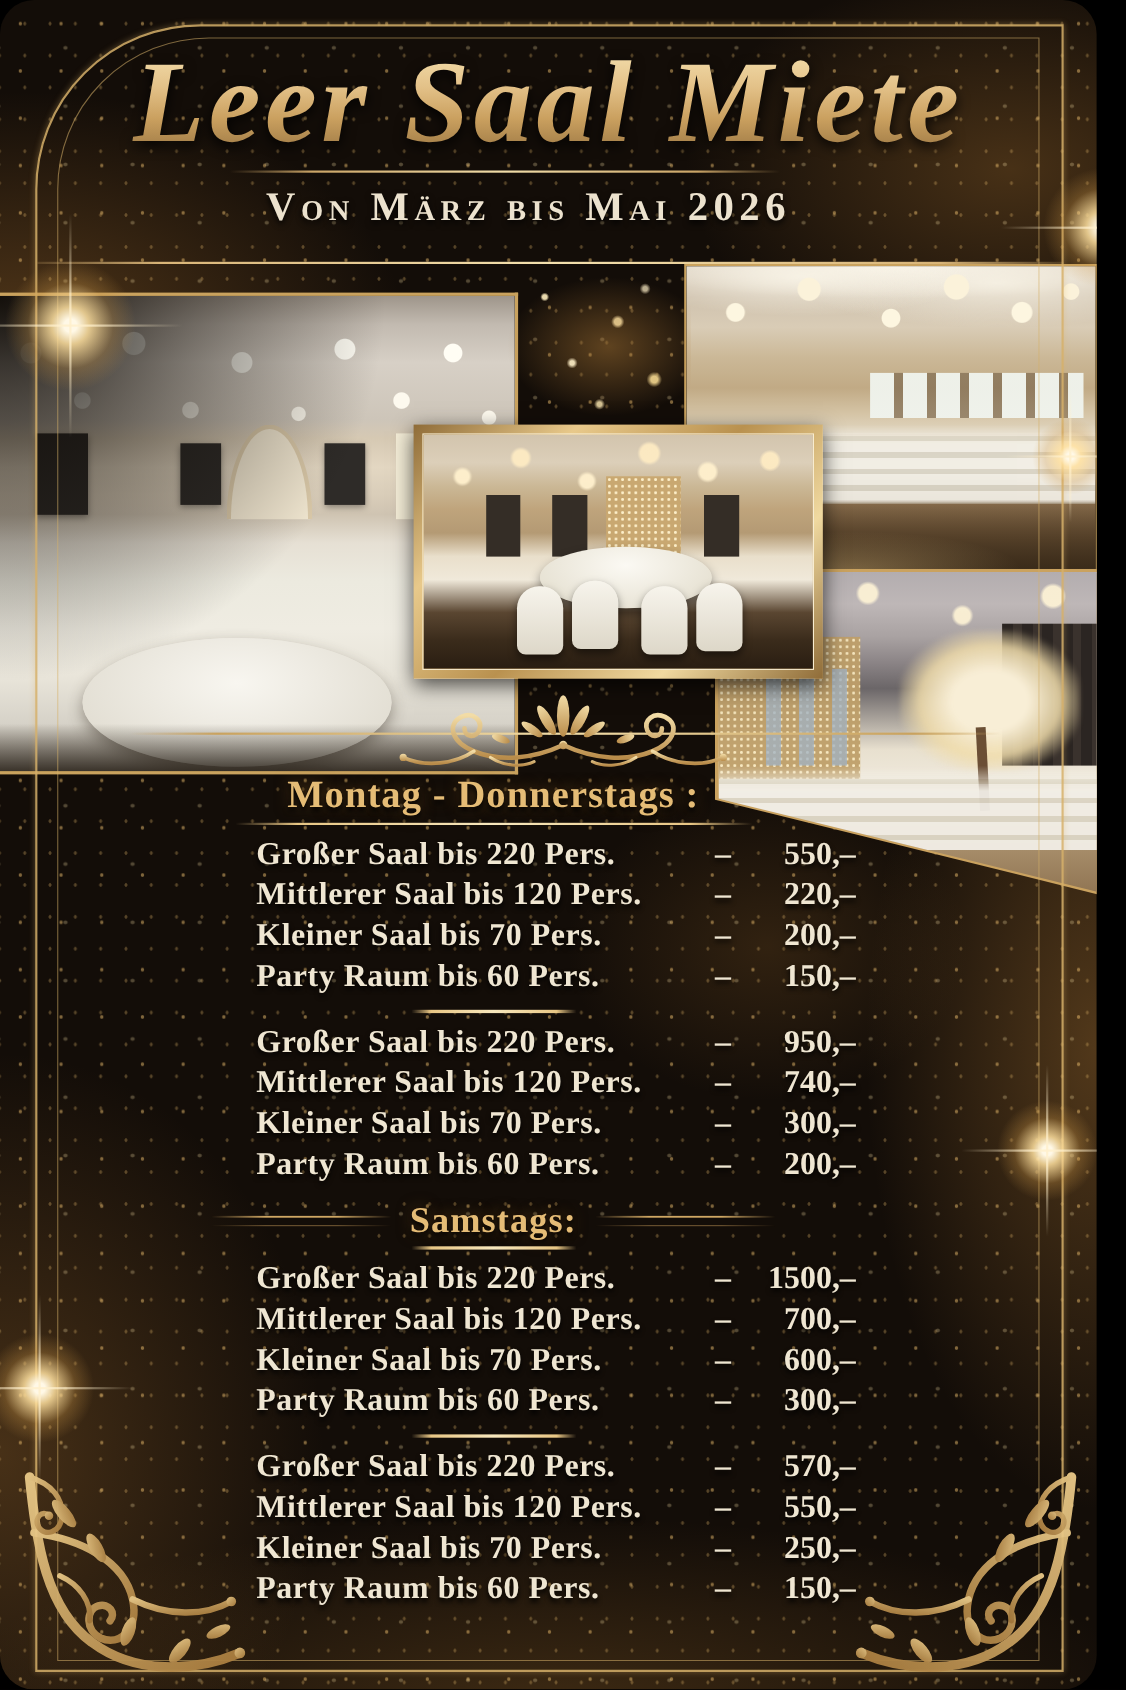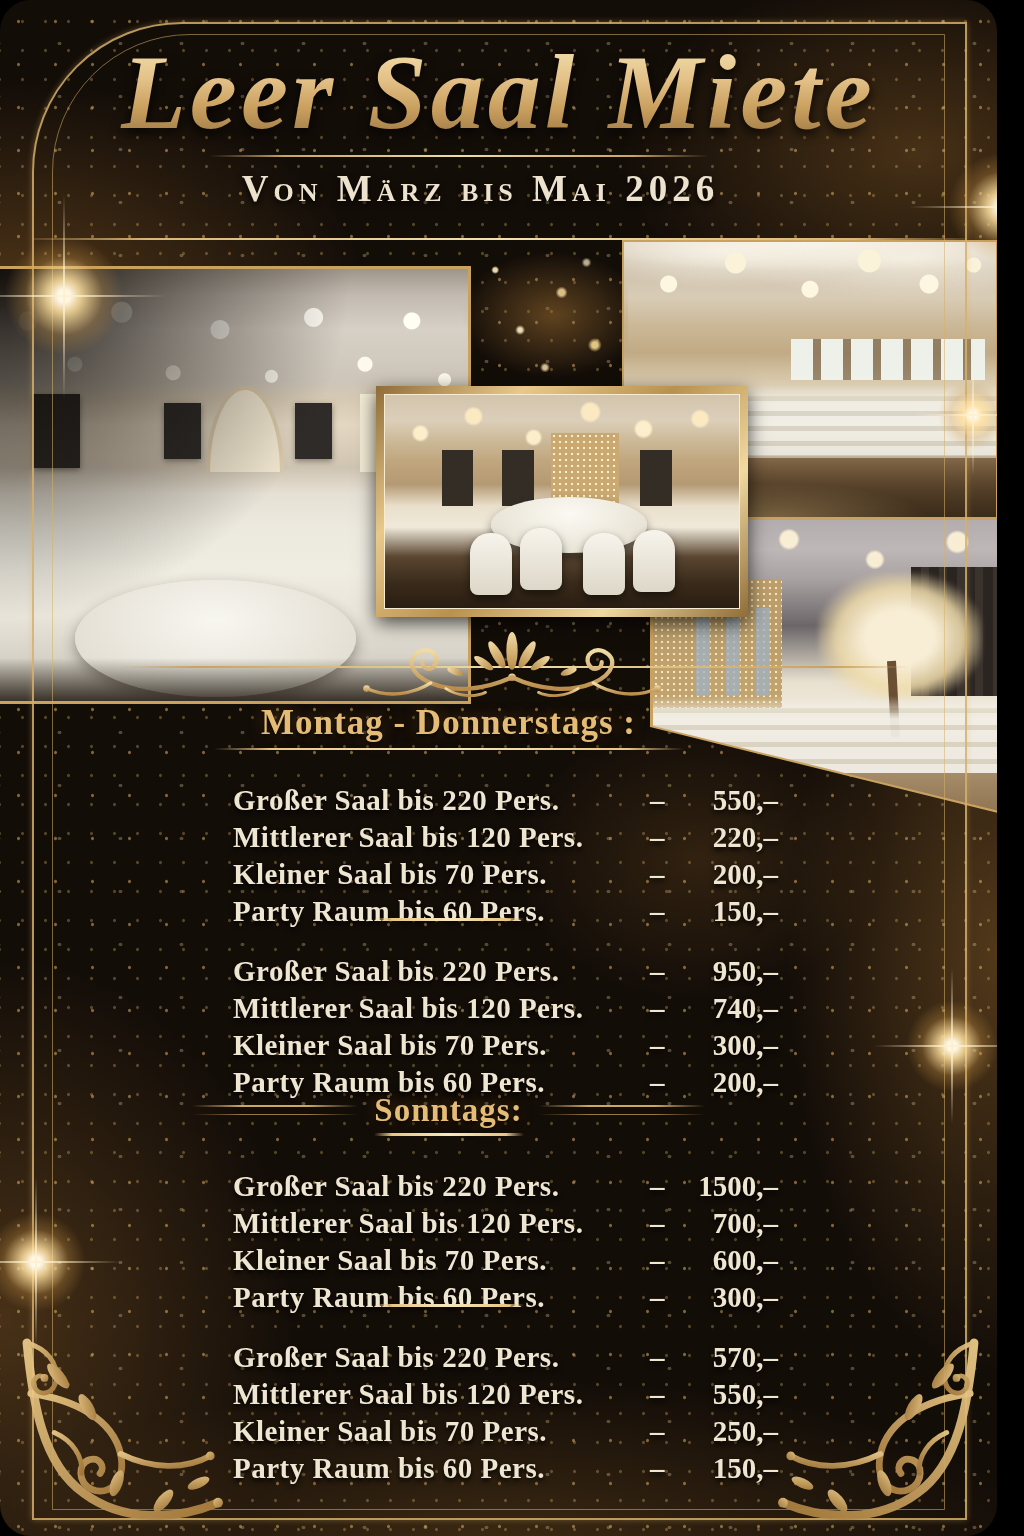--- a/index.html
+++ b/index.html
@@ -188,21 +188,21 @@
     text-shadow:0 3px 5px rgba(0,0,0,.9),0 0 14px rgba(120,80,30,.6);white-space:nowrap;}
   .price-section:first-child .sec-title{font-size:35px;}
   .side-line{width:168px;height:7px;margin:0 16px;border-top:2px solid #cfa763;border-bottom:1px solid #9a7845;
     -webkit-mask-image:linear-gradient(90deg,transparent,#000 30%,#000 70%,transparent);mask-image:linear-gradient(90deg,transparent,#000 30%,#000 70%,transparent);}
   .head-underline{height:3px;margin:2px auto 10px;position:relative;left:-57px;width:150px;
     background:linear-gradient(90deg,transparent,#e8c684 12%,#f7e7bd 50%,#e8c684 88%,transparent);}
   .style-underline .head-underline{width:470px;height:2px;margin-top:4px;}
   .rows{list-style:none;margin:0;padding:0;}
   .price-row{display:flex;align-items:baseline;height:37px;font-weight:bold;font-size:29px;color:var(--cream,#efe6d2);
     text-shadow:0 3px 5px rgba(0,0,0,.9);}
-  .room{flex:1;letter-spacing:.5px;white-space:nowrap;margin-top:24px;}
+  .room{flex:1;letter-spacing:.5px;white-space:nowrap;}
   .price{display:flex;width:128px;justify-content:flex-start;}
   .price .dash{margin-right:6px;}
   .price .amt{flex:1;text-align:right;}
 
   
   .corner{position:absolute;bottom:6px;width:225px;height:195px;z-index:8;opacity:.95;}
   .corner.left{left:10px;}
   .corner.right{right:6px;transform:scaleX(-1);}
 </style>
 </head>
@@ -398,21 +398,21 @@
       <span class="amt">200</span>
       <span class="suffix">,–</span>
     </span>
   </li>
 </ul>
   </section>
 
   <section class="price-section style-sidelines">
     <div class="sec-head">
       <span class="side-line"></span>
-      <h2 class="sec-title">Sonntags:</h2>
+      <h2 class="sec-title">Samstags:</h2>
       <span class="side-line"></span>
     </div>
     <div class="head-underline"></div>
     <ul class="rows">
   <li class="price-row">
     <span class="room">Großer Saal bis 220 Pers.</span>
     <span class="price">
       <span class="dash">–</span>
       <span class="amt">1500</span>
       <span class="suffix">,–</span>

